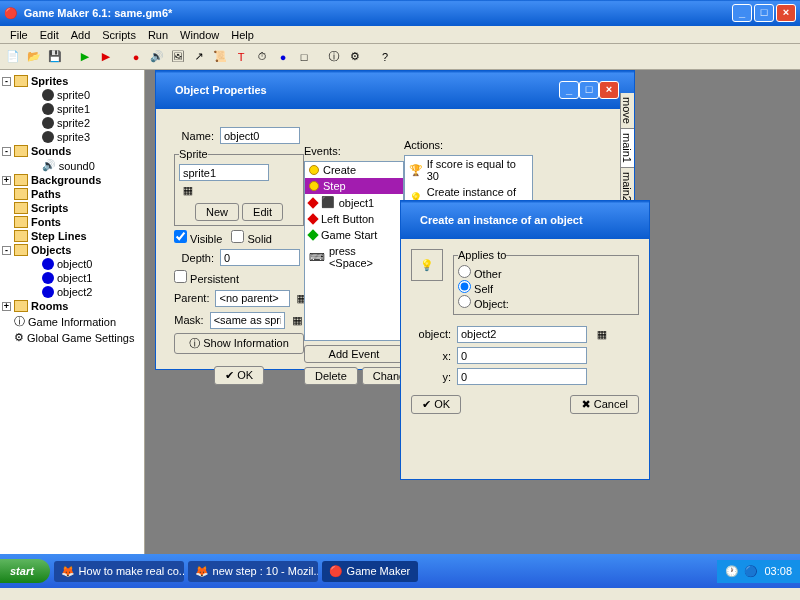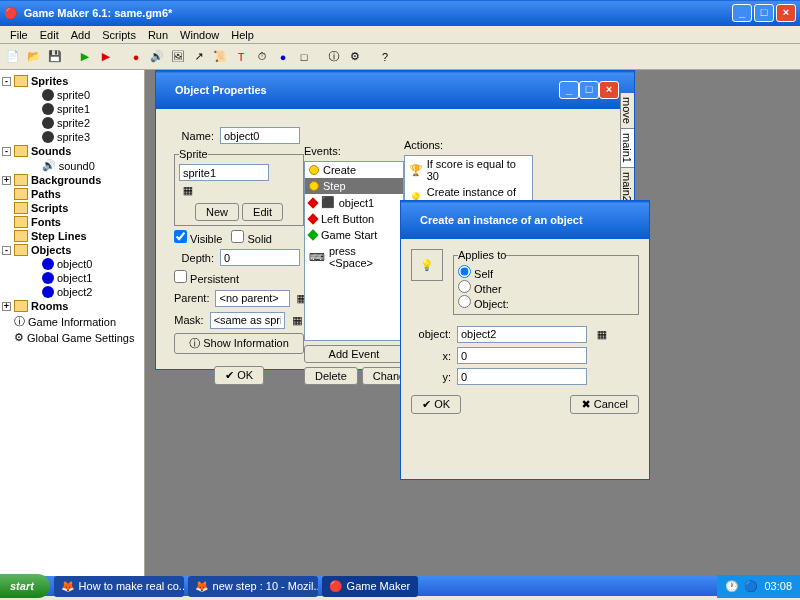--- a/index.html
+++ b/index.html
@@ -38,33 +38,33 @@
 .col1 { width: 130px; }
 .col2 { width: 100px; }
 .col3 { width: 140px; }
 .col4 { width: 90px; }
 label { display: block; }
 input[type=text] { border: 1px solid #7f9db9; padding: 1px 3px; height: 17px; background: #fff; }
 .btn { background: #ece9d8; border: 1px solid #888; border-radius: 3px; padding: 2px 10px; cursor: pointer; }
 fieldset { border: 1px solid #888; padding: 4px; }
 .listbox { background: #fff; border: 1px solid #7f9db9; height: 180px; }
 .litem { display: flex; align-items: center; gap: 4px; padding: 2px 4px; cursor: pointer; }
-.litem.sel { background: #737373; color: #fff; }
+.litem.sel { background: #a21caf; color: #fff; }
 .bulb { width: 10px; height: 10px; background: #ffd700; border-radius: 50%; border: 1px solid #b8860b; }
 .red { width: 8px; height: 8px; background: #d00; transform: rotate(45deg); }
 .grn { width: 8px; height: 8px; background: #0a0; transform: rotate(45deg); }
 .palette { display: grid; grid-template-columns: repeat(3,24px); gap: 2px; }
 .pbtn { width: 24px; height: 22px; background: #ece9d8; border: 1px solid #888; cursor: pointer; display: flex; align-items: center; justify-content: center; }
 
 #createinst { left: 255px; top: 130px; width: 250px; height: 280px; }
 .cibody { padding: 10px; display: flex; flex-direction: column; gap: 10px; }
 .row { display: flex; align-items: center; gap: 6px; }
 .row label { width: 40px; text-align: right; }
 
-.taskbar { position: absolute; bottom: 4px; left: 0; right: 0; height: 20px; background: linear-gradient(#3f8cf3,#245edb); display: flex; align-items: center; }
+.taskbar { position: absolute; bottom: 12px; left: 0; right: 0; height: 34px; background: linear-gradient(#3f8cf3,#245edb); display: flex; align-items: center; }
 .startbtn { background: linear-gradient(#5fb65f,#178217); color: #fff; font-weight: bold; font-style: italic; padding: 6px 16px 6px 10px; border-radius: 0 12px 12px 0; cursor: pointer; }
 .task { background: #1b48a0; color: #fff; padding: 4px 8px; margin-left: 4px; border-radius: 3px; cursor: pointer; max-width: 130px; overflow: hidden; white-space: nowrap; }
 .task.active { background: #0d3a8c; }
 .tray { margin-left: auto; background: #1390e9; padding: 5px 8px; color: #fff; display: flex; gap: 6px; align-items: center; }
 </style>
 </head>
 <body>
 
 <div class="titlebar">
   <span>🔴</span>
@@ -321,22 +321,22 @@
 
     <div class="dialog" id="createinst">
       <div class="dlgtitle">
         <span>Create an instance of an object</span>
       </div>
       <div class="cibody">
         <div style="display:flex;gap:10px">
           <div class="pbtn" style="width:32px;height:32px">💡</div>
           <fieldset style="flex:1">
             <legend>Applies to</legend>
+            <div><input type="radio" style=""> <span>Other</span></div>
             <div><input type="radio" checked="" style=""> <span>Self</span></div>
-            <div><input type="radio" style=""> <span>Other</span></div>
             <div><input type="radio" style=""> <span>Object:</span></div>
           </fieldset>
         </div>
         <div>
           <div class="row">
               <label>object:</label>
               <input type="text" style="width: 130px;" value="object2">
               <span class="tbtn">▦</span>
             </div>
           <div class="row" style="margin-top:4px">

